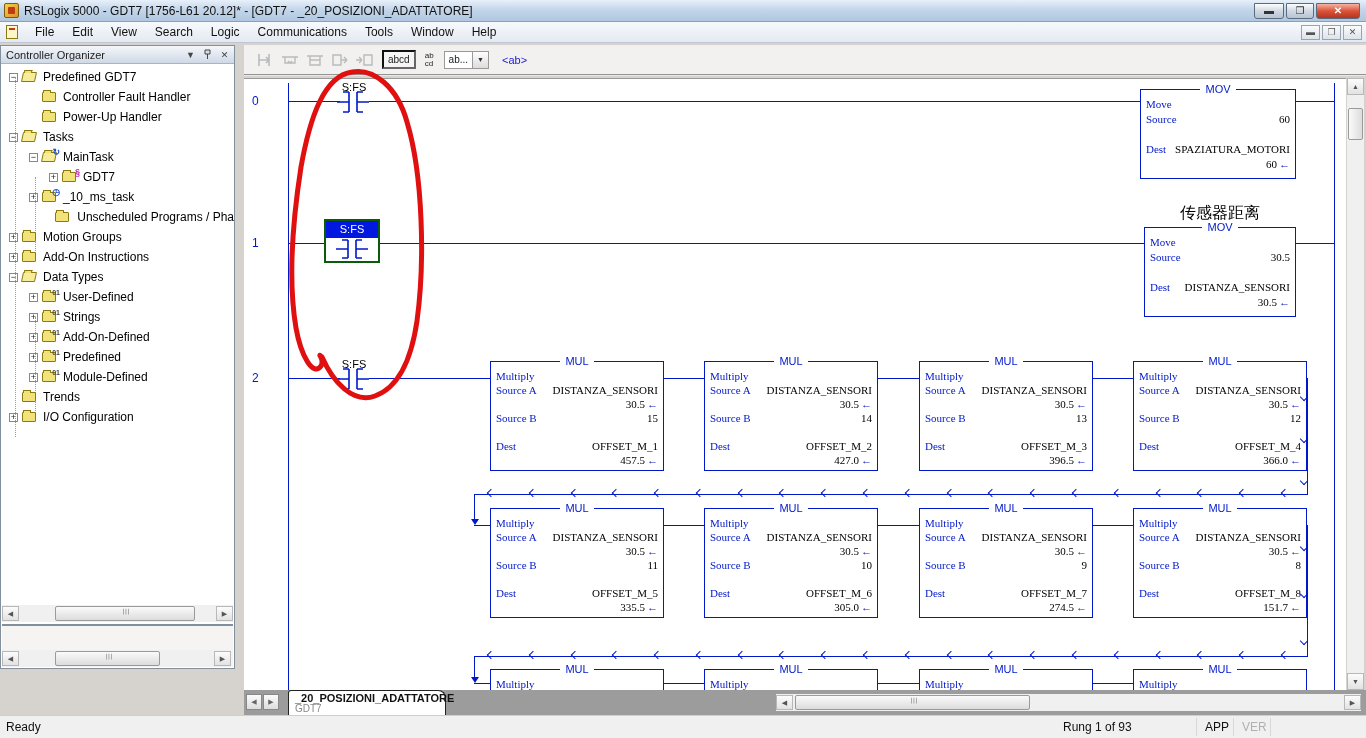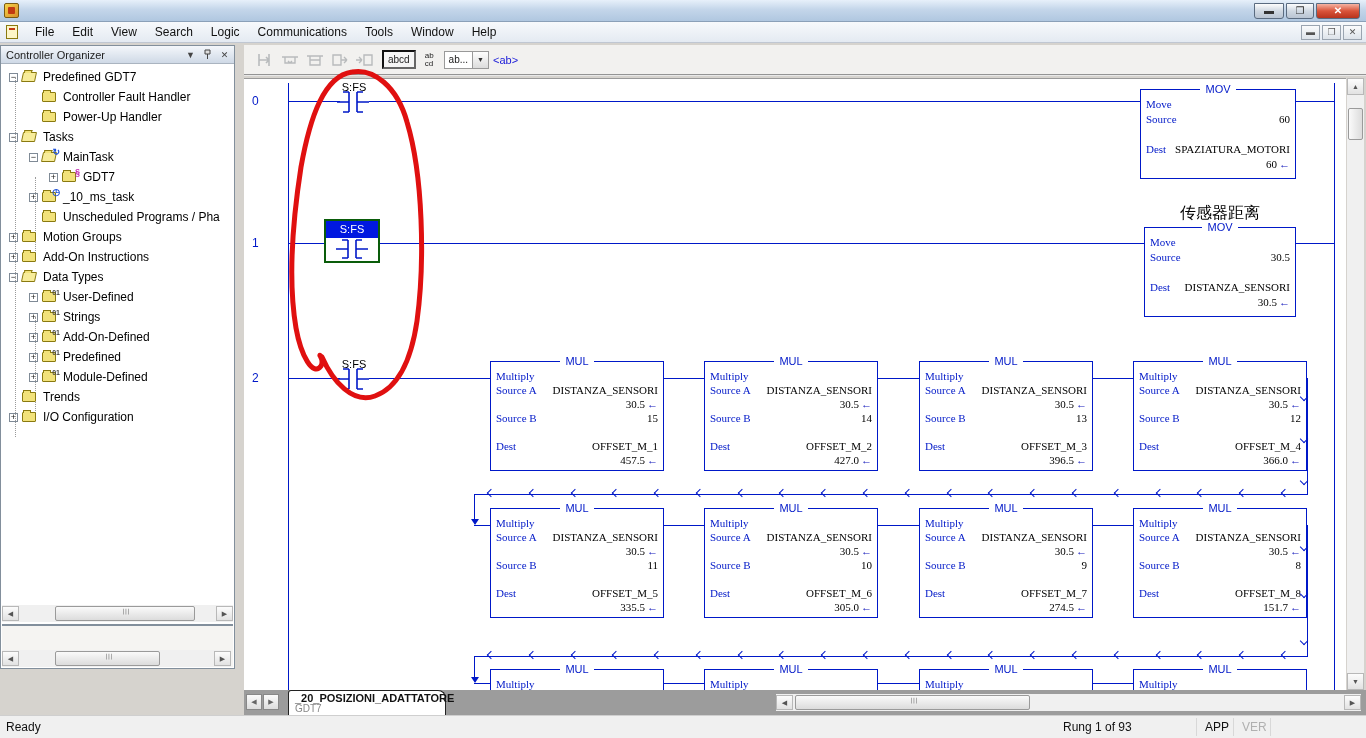--- a/index.html
+++ b/index.html
@@ -70,21 +70,21 @@
     border-bottom:2px groove #e8e8e8; display:flex; align-items:center; padding-left:10px; }
   .tb-ico { width:22px; height:20px; margin-right:3px; display:flex; align-items:center; justify-content:center; }
   .tb-ico svg { opacity:.55; }
   .tb-btn { border:1px solid #8a8a8a; background:#fdfdfd; font-size:10px; padding:2px 4px; margin:0 3px; color:#222;}
   .tb-btn.pressed { border:2px solid #666; border-style:inset; background:#f5f5f5;}
   .tb-two { font-size:8px; line-height:8px; text-align:left; border:none; background:none; margin:0 6px; color:#222;}
   .tb-dd { display:flex; align-items:center; border:1px solid #999; background:#fff; height:18px; margin:0 4px;}
   .tb-dd .txt{ font-size:10px; padding:0 4px; color:#222;}
   .tb-dd .da{ width:16px; height:16px; border-left:1px solid #999; background:linear-gradient(#fefefe,#dcdcdc);
     display:flex; align-items:center; justify-content:center; font-size:7px; color:#333;}
-  .tb-ab { color:#1a1ad8; font-size:11px; margin-left:0; }
+  .tb-ab { color:#1a1ad8; font-size:11px; margin-left:9px; }
 
   
   .ladder { position:absolute; left:0; top:33px; width:1102px; height:612px; background:#fff;
     border-top:1px solid #9a9a9a; overflow:hidden; }
   .wh { position:absolute; height:1.4px; background:#0018c8; }
   .wv { position:absolute; width:1.4px; background:#0018c8; }
   .rnum { position:absolute; color:#0018c8; font-size:12px; }
   .clabel { position:absolute; font-size:11px; color:#000; text-align:center; }
   .blk { position:absolute; background:#fff; border:1.4px solid #0018c8; font-size:11px; }
   .blk .bt { position:absolute; top:-7px; left:0; right:0; text-align:center; line-height:12px;}
@@ -135,20 +135,21 @@
   .splitter { position:absolute; left:235px; top:45px; width:9px; height:670px; background:#d6d3ce; }
   .redpen { position:absolute; left:30px; top:20px; width:170px; height:355px; pointer-events:none; z-index:50;}
 </style>
 </head>
 <body>
 
 <div class="app">
 
   <div class="titlebar">
     <span class="app-icon"></span>
+    <span>RSLogix 5000 - GDT7 [1756-L61 20.12]* - [GDT7 - _20_POSIZIONI_ADATTATORE]</span>
     <span class="titlespacer"></span>
     <span class="winbtn min">▬</span>
     <span class="winbtn max">❐</span>
     <span class="winbtn close">✕</span>
   </div>
 
   <div class="menubar">
     <span class="menu-doc-icon"></span>
     <span class="menu-item">File</span>
     <span class="menu-item">Edit</span>
@@ -227,21 +228,21 @@
         <span>GDT7</span>
       </div>
       <div class="trow" style="padding-left:28px;">
         <span class="exp">+</span>
         <span class="ico">
             <span class="fold"></span>
             <span class="ovl blue">◷</span>
           </span>
         <span>_10_ms_task</span>
       </div>
-      <div class="trow" style="padding-left:28px;">
+      <div class="trow" style="padding-left:40px;justify-content:space-between;">
         <span class="exp none"></span>
         <span class="ico">
             <span class="fold"></span>
           </span>
         <span>Unscheduled Programs / Pha</span>
       </div>
       <div class="trow" style="padding-left:8px;">
         <span class="exp">+</span>
         <span class="ico">
             <span class="fold"></span>

